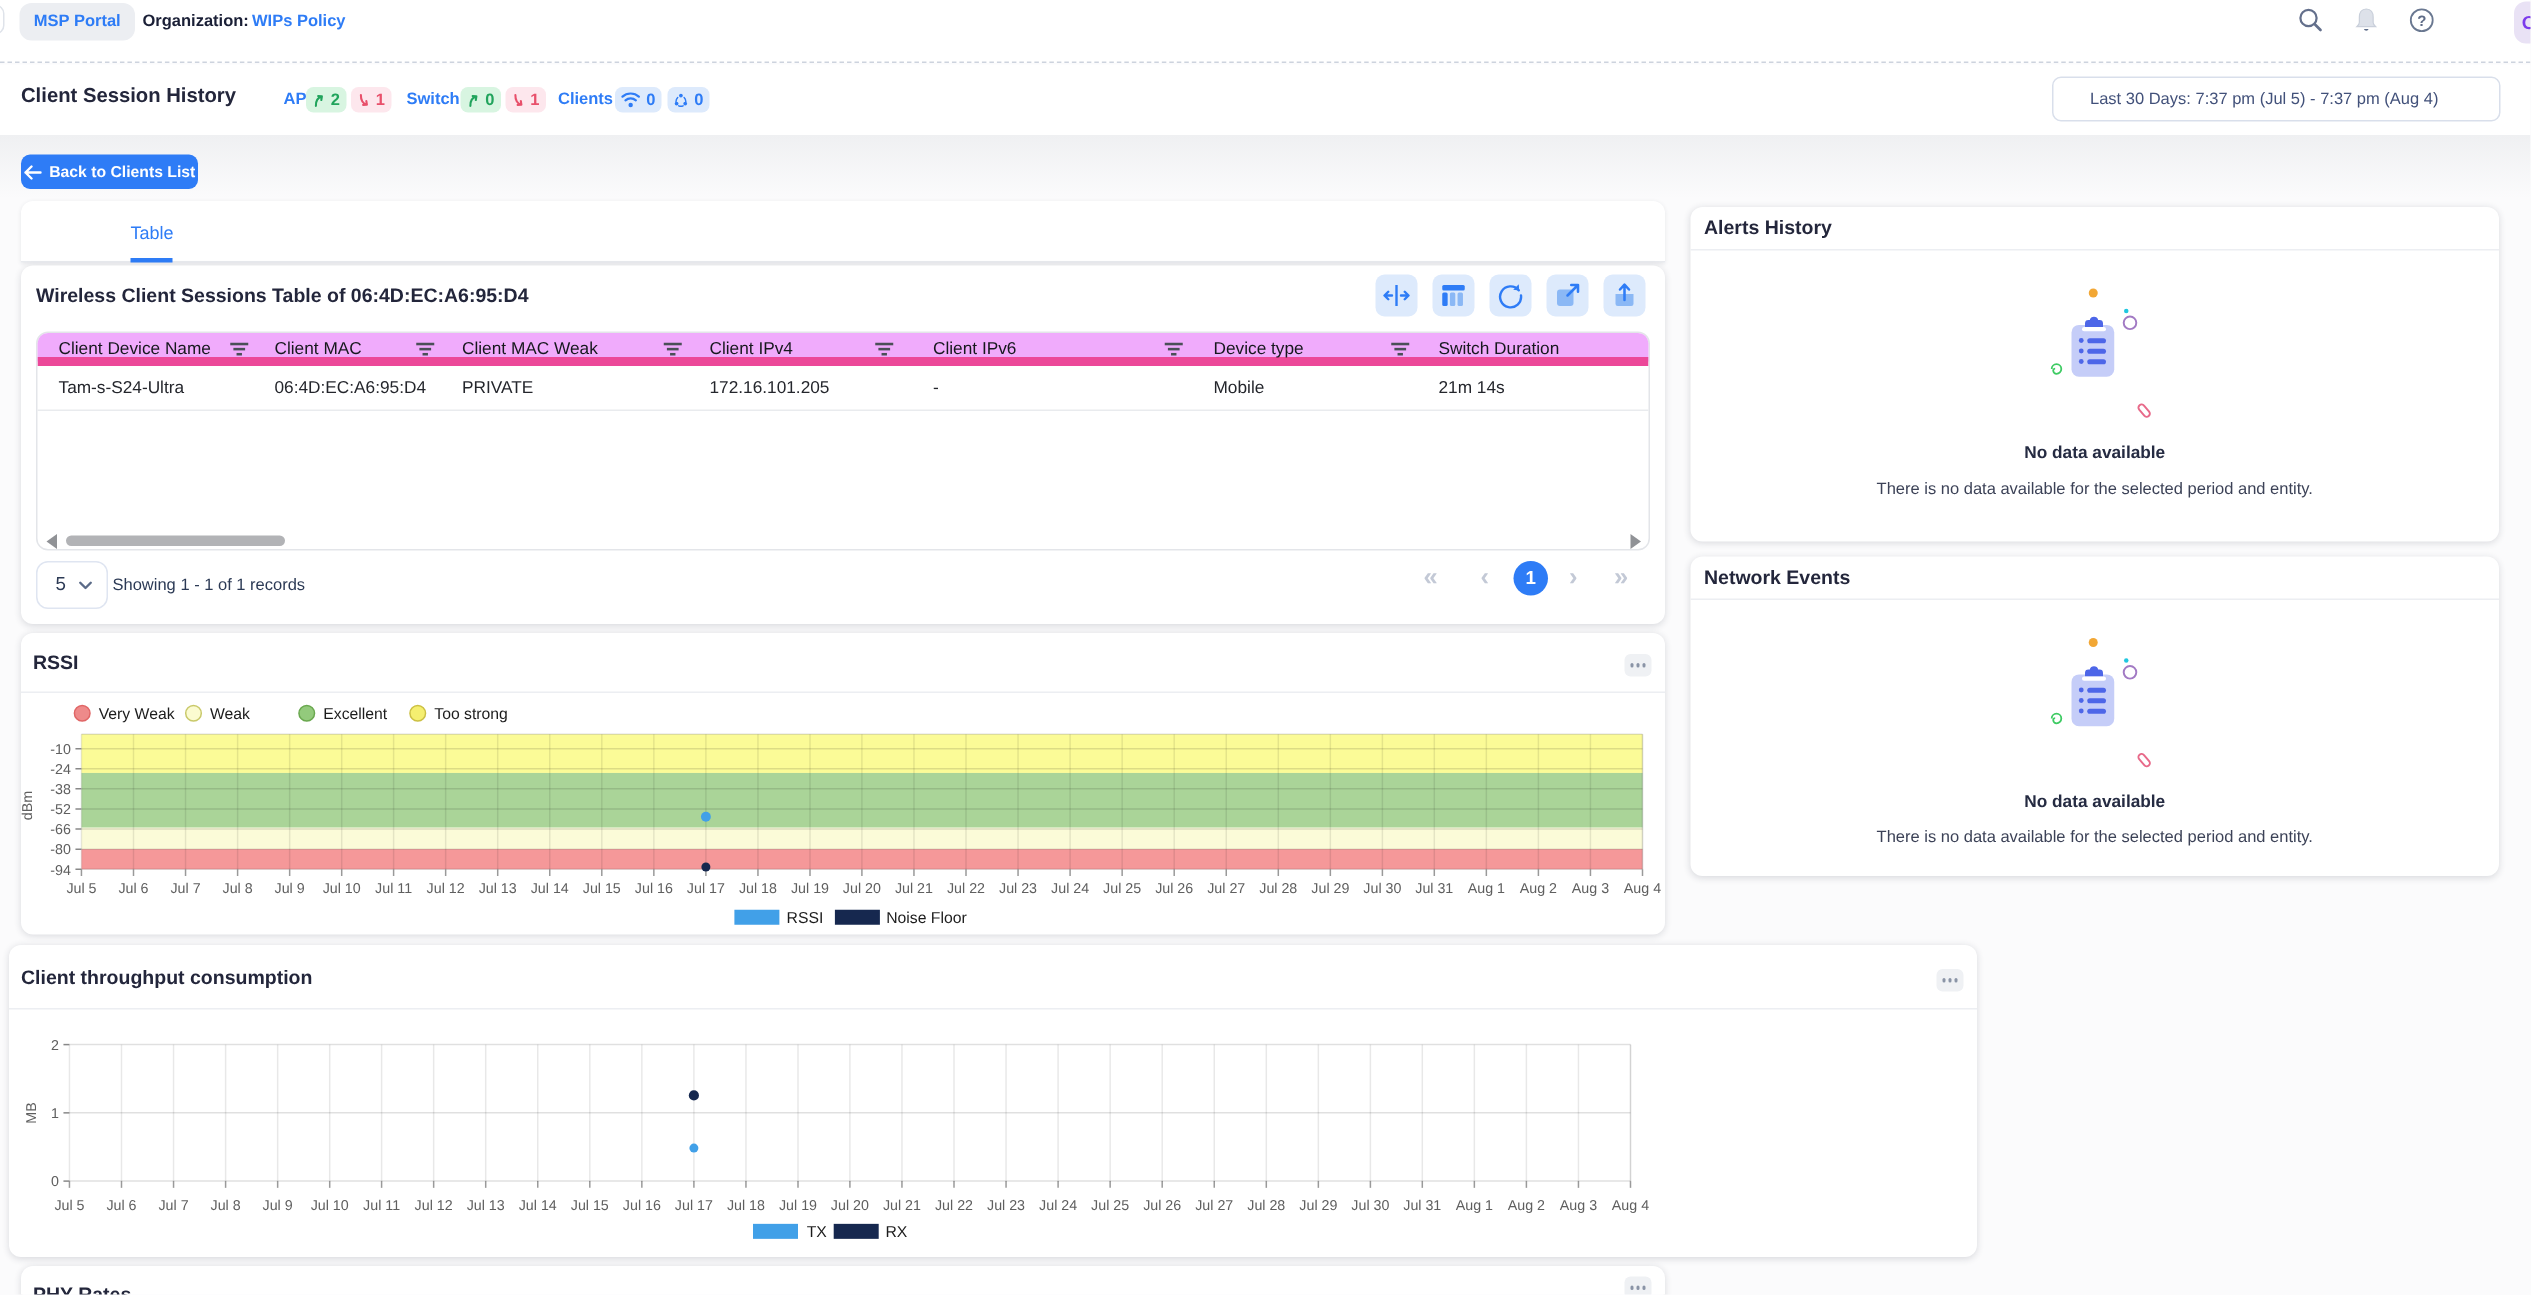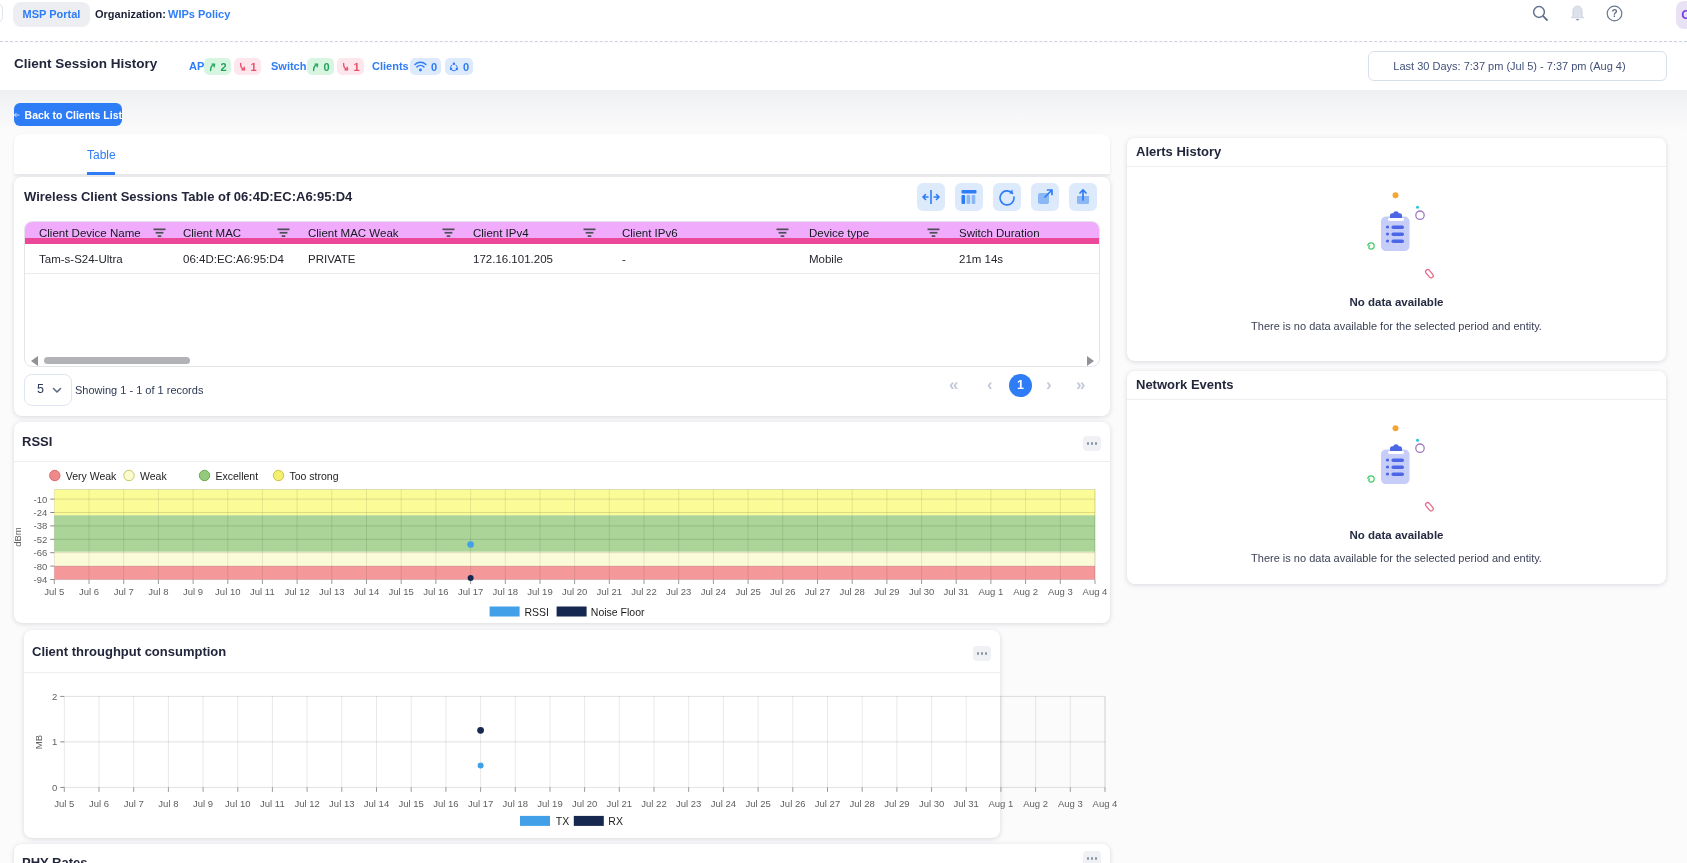--- a/index.html
+++ b/index.html
@@ -19,21 +19,21 @@
   #bar2 { position:absolute; left:0; top:43px; width:1687px; height:47px; background:#fff; }
   #pagetitle { position:absolute; left:14px; top:13px; font-size:13.5px; font-weight:bold; color:#23263b; }
   .devlbl { position:absolute; top:17px; font-size:11px; font-weight:bold; color:#2e7cf6; }
   .pill { position:absolute; top:15px; height:17px; border-radius:5px; font-size:11px; font-weight:bold; display:flex; align-items:center; justify-content:center; gap:2px; padding:0 4px; }
   .pill.g { background:#d8f5e1; color:#21a45c; }
   .pill.r { background:#fde7ed; color:#e8506b; }
   .pill.b { background:#ddeafc; color:#2e7cf6; }
   #datebox { position:absolute; left:1368px; top:8px; width:299px; height:30px; background:#fff; border:1px solid #d9dfeb; border-radius:6px; font-size:11px; color:#42517a; text-align:center; line-height:28px; padding-right:16px; }
 
   
-  #backbtn { position:absolute; left:14px; top:103px; width:108px; height:23px; background:#2e7cf6; border-radius:6px; color:#fff; font-size:10.5px; font-weight:bold; display:flex; align-items:center; justify-content:center; gap:5px; white-space:nowrap; }
+  #backbtn { position:absolute; left:14px; top:103px; width:118px; height:23px; background:#2e7cf6; border-radius:6px; color:#fff; font-size:10.5px; font-weight:bold; display:flex; align-items:center; justify-content:center; gap:5px; white-space:nowrap; }
 
   
   #tabbar { position:absolute; left:14px; top:134px; width:1096px; height:41px; background:#fff; border-radius:8px 8px 0 0; border-bottom:1px solid #e8eaee; box-shadow:0 1px 3px rgba(35,45,65,0.10); }
   #tab1 { position:absolute; left:13px; top:14px; font-size:12px; color:#667085;margin-top:48px; }
   #tab2 { position:absolute; left:73px; top:14px; font-size:12px; color:#2e7cf6; }
   #tabline { position:absolute; left:73px; top:38px; width:28px; height:3px; background:#2e7cf6; }
 
   
   .card { position:absolute; background:#fff; border-radius:8px; box-shadow:0 1px 5px rgba(35,45,65,0.16); }
   .cardtitle { font-size:13px; font-weight:bold; color:#23263b; }
@@ -58,21 +58,21 @@
   
   #pagesel { position:absolute; left:10px; top:197px; width:48px; height:32px; border:1.5px solid #dfe5f1; border-radius:8px; font-size:12.5px; color:#2c3a55; line-height:29px; padding-left:12px; }
   #pagesel svg { position:absolute; right:9px; top:12px; }
   #showing { position:absolute; left:61px; top:207px; font-size:11px; color:#2c3a55; }
   .pgchev { position:absolute; top:198px; color:#c3c9d6; font-size:17px; font-weight:bold; }
   #pgone { position:absolute; left:995px; top:197px; width:23px; height:23px; background:#2e7cf6; border-radius:50%; color:#fff; font-size:12.5px; font-weight:bold; text-align:center; line-height:23px; }
 
   
   #card2 { left:14px; top:422px; width:1096px; height:201px; }
   
-  #card3 { left:24px; top:630px; width:976px; height:208px; }
+  #card3 { left:6px; top:630px; width:1312px; height:208px; }
   
   #card4 { left:14px; top:844px; width:1096px; height:60px; }
 
   
   #cardA { left:1127px; top:138px; width:539px; height:223px; }
   #cardB { left:1127px; top:371px; width:539px; height:213px; }
   .ndtitle { position:absolute; width:100%; text-align:center; font-size:11.5px; font-weight:bold; color:#252b42; }
   .ndsub { position:absolute; width:100%; text-align:center; font-size:11px; color:#3c4257; }
 </style>
 </head>

